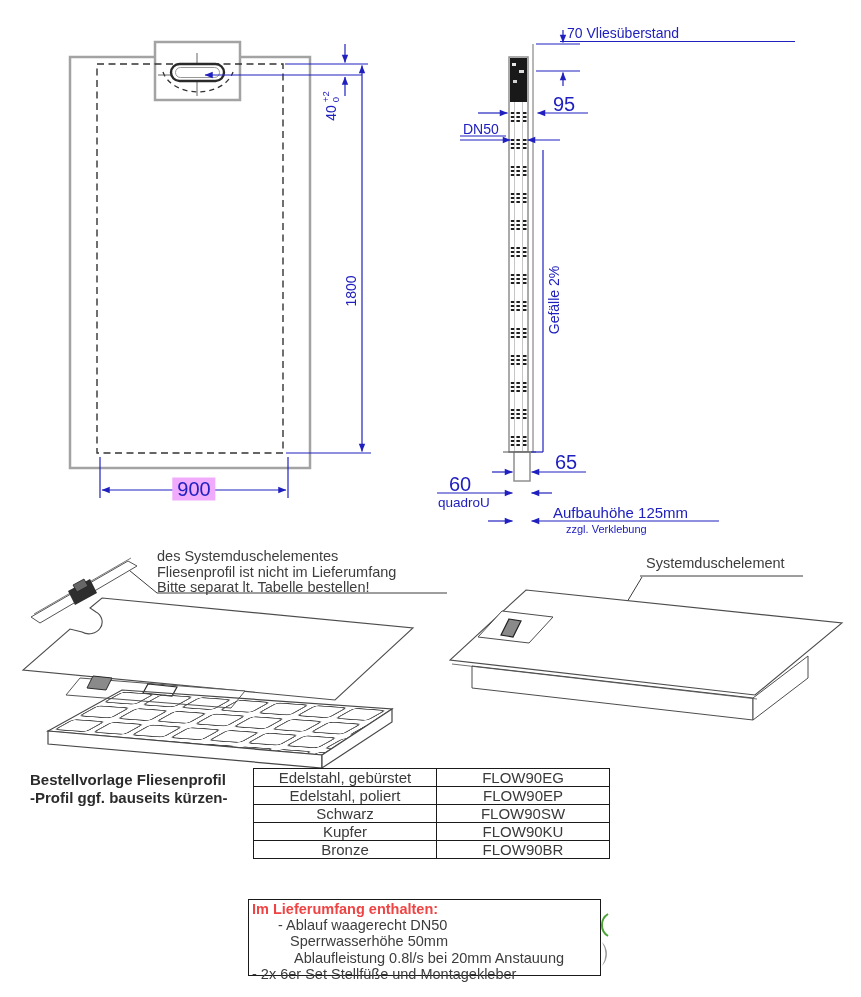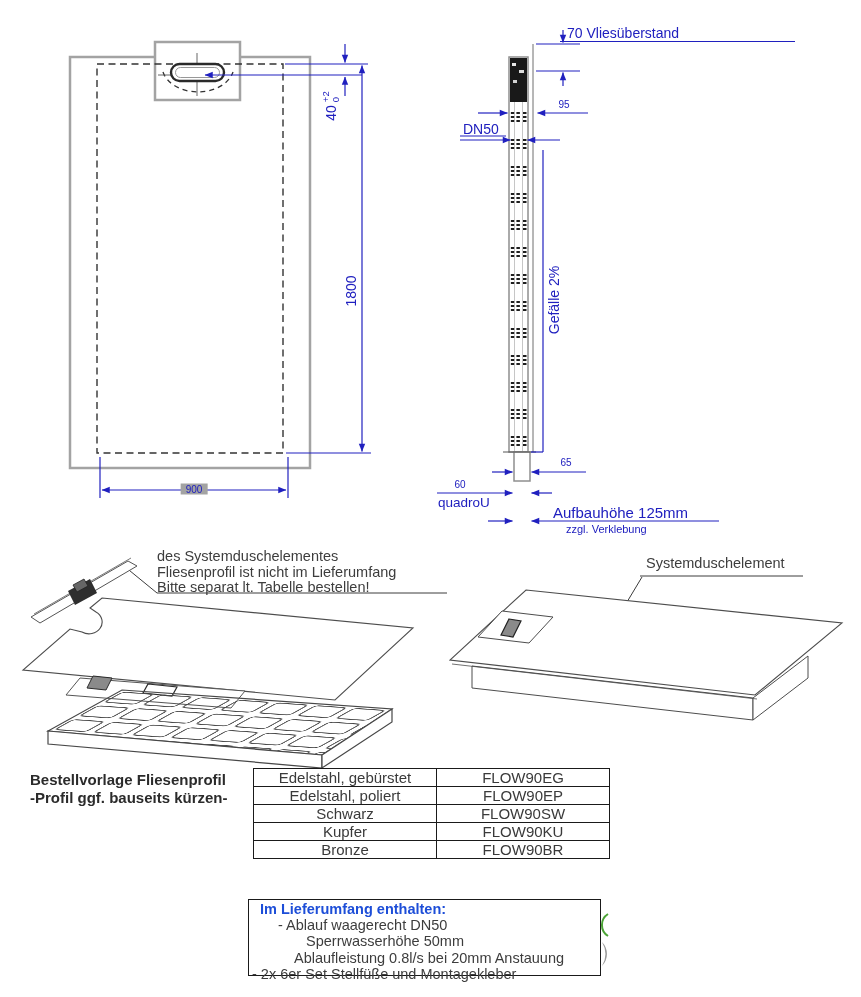--- a/index.html
+++ b/index.html
@@ -1,37 +1,37 @@
 <!DOCTYPE html>
 <html><head>
 <meta charset="utf-8">
 <style>
   html,body{margin:0;padding:0;background:#fff;}
   #page{position:relative;width:861px;height:997px;background:#fff;overflow:hidden;
         font-family:"Liberation Sans",sans-serif;color:#3a3a3a;}
   .abs{position:absolute;}
   .dim{color:#2020bf;font-size:14px;white-space:nowrap;text-align:right;}
-  .dimc{position:absolute;transform:translate(-50%,-50%);color:#2020bf;font-size:10px;white-space:nowrap;}
+  .dimc{position:absolute;transform:translate(-50%,-50%);color:#2020bf;font-size:20px;white-space:nowrap;}
   .rot{position:absolute;transform:translate(-50%,-50%) rotate(-90deg);color:#2020bf;
        font-size:14px;white-space:nowrap;display:flex;align-items:center;gap:3px;}
   .tol{display:flex;flex-direction:column;font-size:9.5px;line-height:1.05;}
   .tol i{font-style:normal;}
   .note{font-size:14.5px;color:#3d3d3d;line-height:1.07;white-space:nowrap;}
   .bold-title{font-weight:bold;font-size:15px;color:#2b2b2b;line-height:1.18;white-space:nowrap;}
   table.order{position:absolute;left:253px;top:768px;width:356px;border-collapse:collapse;
       font-size:15px;color:#3a3a3a;table-layout:fixed;}
   table.order th,table.order td{border:1.6px solid #1a1a1a;text-align:center;padding:0;}
   table.order th{height:42px;font-size:15px;color:#1f1f1f;line-height:1.15;}
   table.order td{height:17px;font-size:15px;}
   .included{position:absolute;left:248px;top:899px;width:348px;height:74px;
       border:1.6px solid #1a1a1a;font-size:14.5px;color:#3d3d3d;padding:1px 0 0 3px;line-height:1.12;}
-  .included .t{font-weight:bold;color:#1d4ed8;white-space:nowrap;margin-left:8px;}
+  .included .t{font-weight:bold;color:#ef4444;white-space:nowrap;}
   .included .it{white-space:nowrap;}
   .included .it.i0{margin-left:26px;}
-  .included .it.i1{margin-left:54px;}
+  .included .it.i1{margin-left:38px;}
   .included .it.i2{margin-left:42px;}
   .included .it.i3{}
   svg{display:block;}
 </style>
 </head>
 <body>
 
 <div id="page">
 
   <svg class="abs" style="left:0;top:0" width="861" height="545" viewBox="0 0 861 545">
@@ -110,21 +110,21 @@
   <div class="rot" style="left:331px;top:106px">
     <span>40</span>
     <span class="tol">
       <i>+2</i>
       <i>0</i>
     </span>
   </div>
   <div class="rot" style="left:351px;top:291px">
     <span>1800</span>
   </div>
-  <div class="dimc" style="left:194px;top:489px;background:#a3a3a3;padding:0 5px">900</div>
+  <div class="dimc" style="left:194px;top:489px;background:#f0abfc;padding:0 5px">900</div>
 
   <div class="abs dim" style="left:567px;top:25px">70 Vliesüberstand</div>
   <div class="dimc" style="left:564px;top:104px">95</div>
   <div class="abs dim" style="left:463px;top:121px">DN50</div>
   <div class="rot" style="left:554px;top:300px">
       <span>Gefälle 2%</span>
     </div>
   <div class="dimc" style="left:566px;top:462px">65</div>
   <div class="dimc" style="left:460px;top:484px">60</div>
   <div class="abs dim" style="left:438px;top:495px;font-size:13.5px">quadroU</div>

